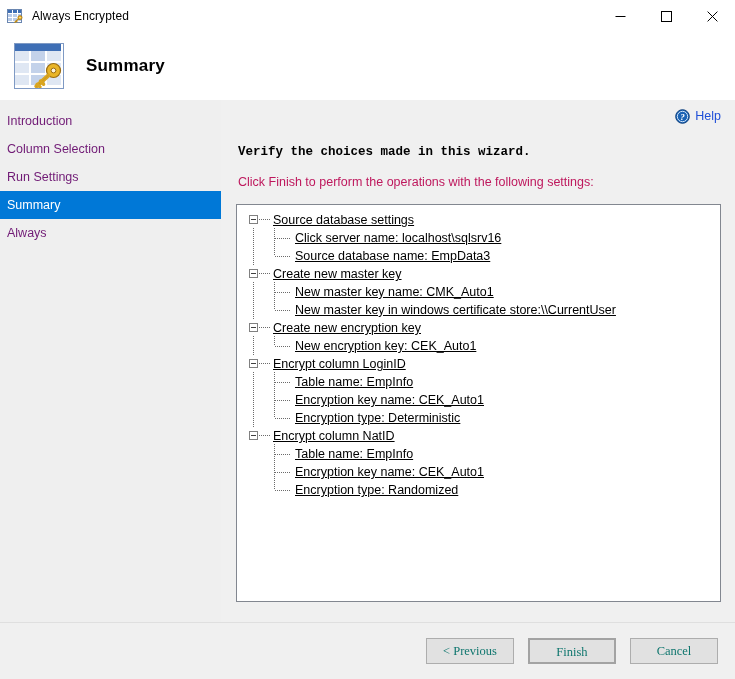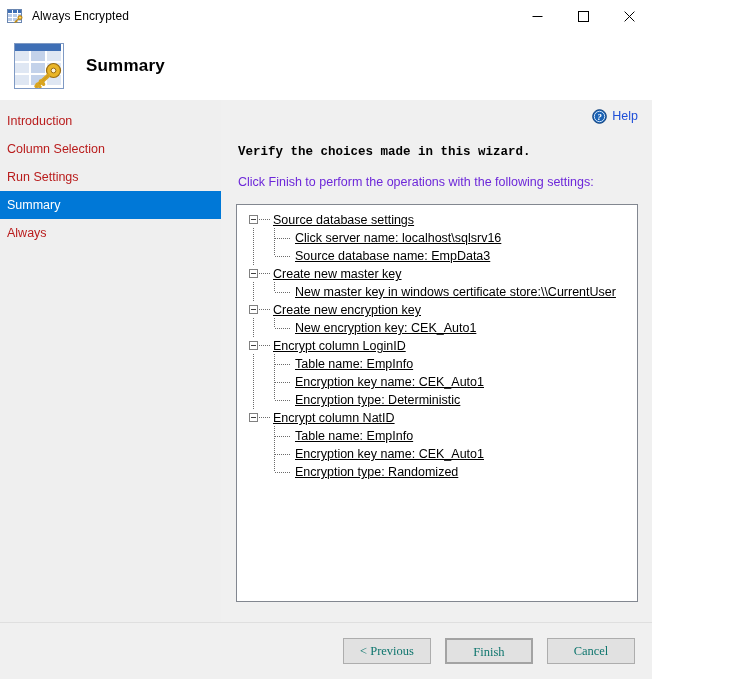--- a/index.html
+++ b/index.html
@@ -10,21 +10,21 @@
     width: 735px;
     height: 679px;
     background: #ffffff;
     font-family: "Liberation Sans", sans-serif;
     font-size: 12px;
     color: #000000;
     overflow: hidden;
   }
   .window {
     position: relative;
-    width: 652px;
+    width: 735px;
     height: 679px;
     background: #ffffff;
     display: flex;
     flex-direction: column;
   }
 
   
   .titlebar {
     height: 32px;
     min-height: 32px;
@@ -155,21 +155,21 @@
     background: #efefef;
     padding-top: 7px;
     box-sizing: border-box;
   }
   .nav-item {
     height: 28px;
     display: flex;
     align-items: center;
     padding-left: 7px;
     font-size: 12.5px;
-    color: #b91c1c;
+    color: #701a75;
     box-sizing: border-box;
     white-space: nowrap;
   }
   .nav-item.selected {
     background: #0078d7;
     color: #ffffff;
   }
 
   .content {
     flex: 1 1 auto;
@@ -206,21 +206,21 @@
   .verify-line {
     font-size: 12.5px;
     font-weight: bold;
     color: #000000;
     margin-top: 17px;
     margin-left: 2px;
     font-family: Liberation Mono, monospace;
   }
   .click-line {
     font-size: 12.5px;
-    color: #6d28d9;
+    color: #be185d;
     margin-top: 16px;
     margin-left: 2px;
   }
 
   
   .tree-panel {
     margin-top: 15px;
     background: #ffffff;
     border: 1px solid #828790;
     box-sizing: border-box;
@@ -460,20 +460,26 @@
               <span class="cv"></span>
               <span class="ch"></span>
             <span class="label">Source database name: EmpData3</span>
           </div>
 
           <div class="tnode root">
             <span class="expander"></span>
             <span class="hstub"></span>
             <span class="label">Create new master key</span>
           </div>
+          <div class="tnode child">
+            <span class="spine-thru"></span>
+              <span class="cv"></span>
+              <span class="ch"></span>
+            <span class="label">New master key name: CMK_Auto1</span>
+          </div>
           <div class="tnode child last">
             <span class="spine-thru"></span>
               <span class="cv"></span>
               <span class="ch"></span>
             <span class="label">New master key in windows certificate store:\\CurrentUser</span>
           </div>
 
           <div class="tnode root">
             <span class="expander"></span>
             <span class="hstub"></span>

